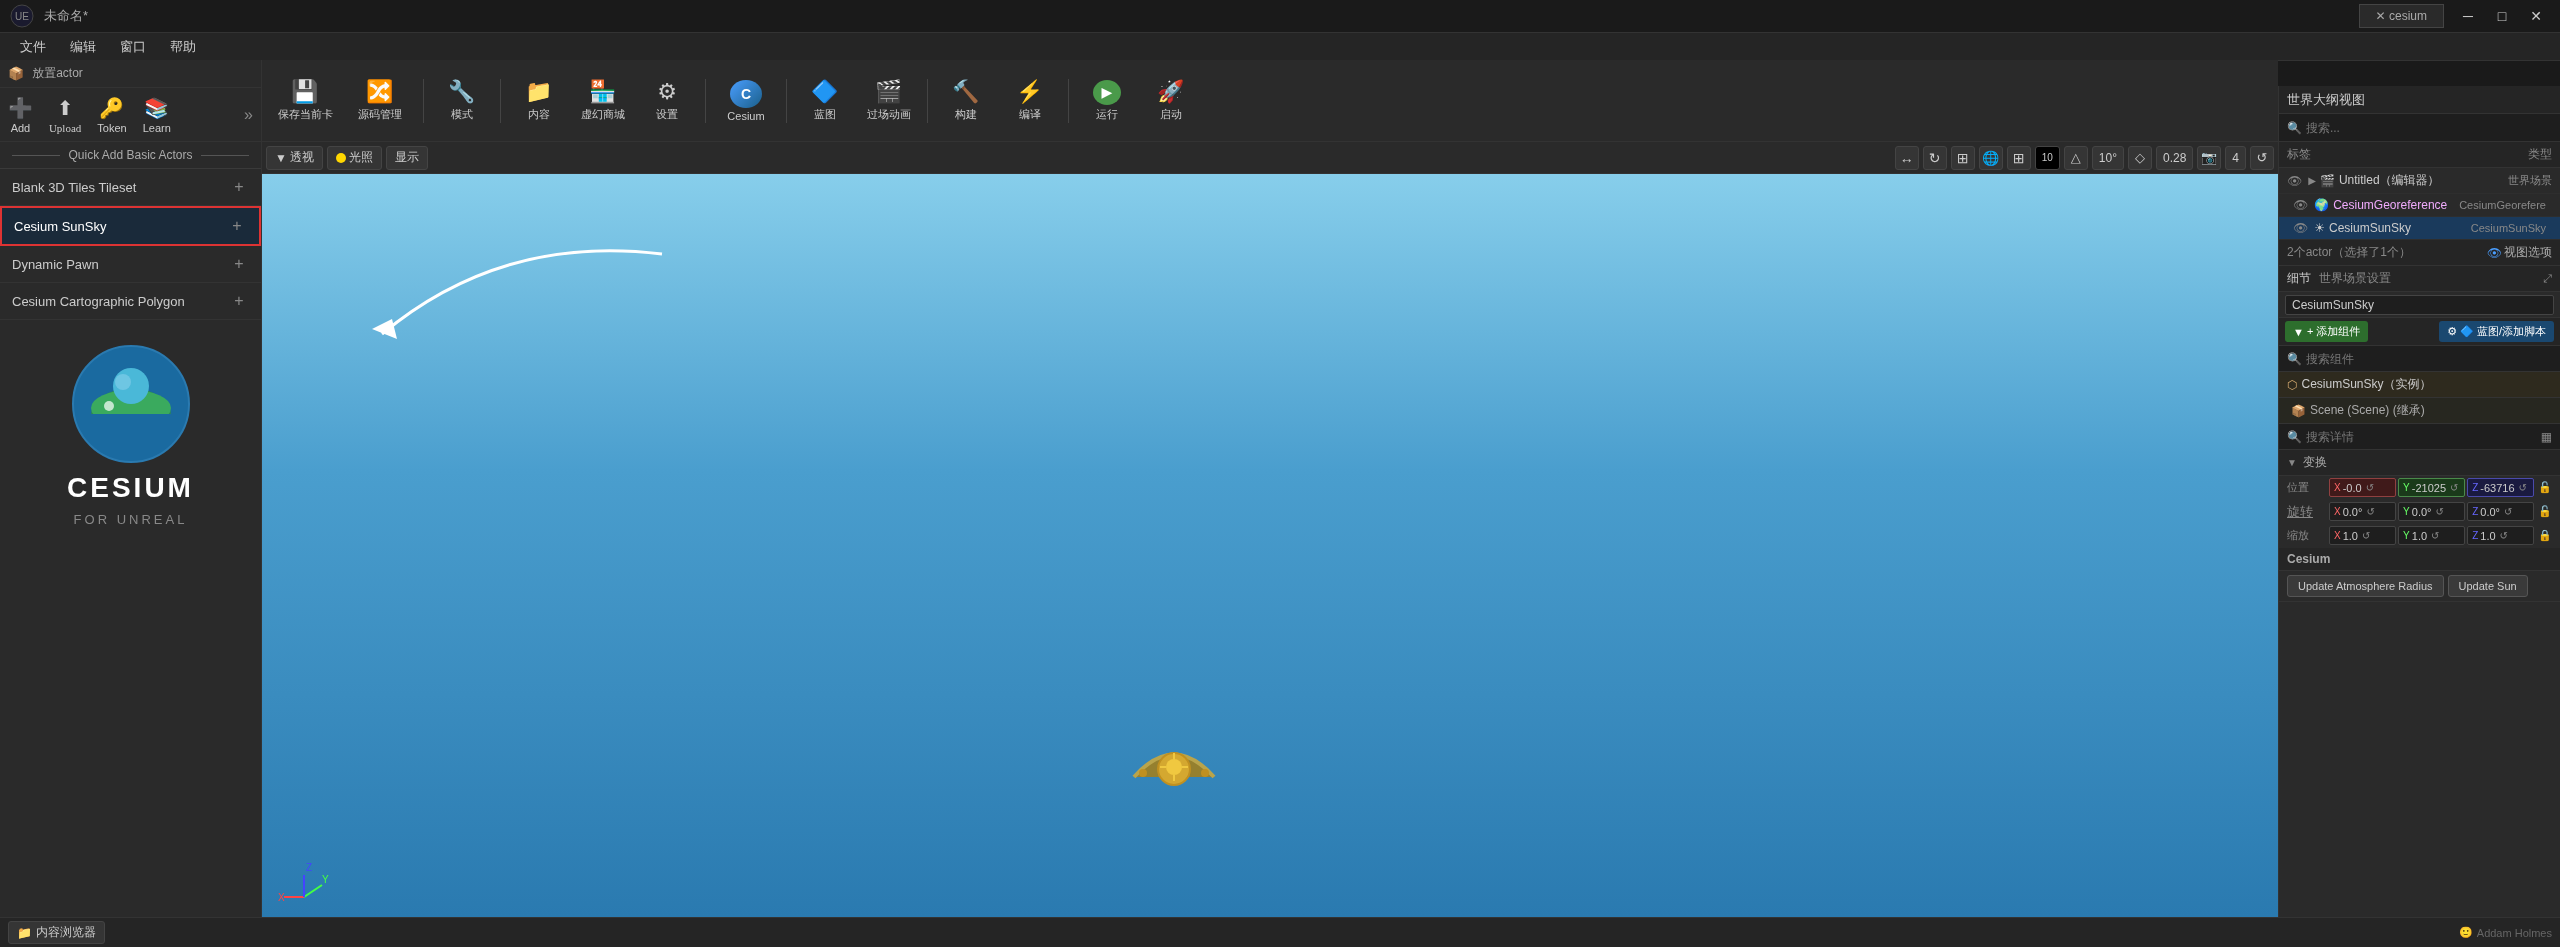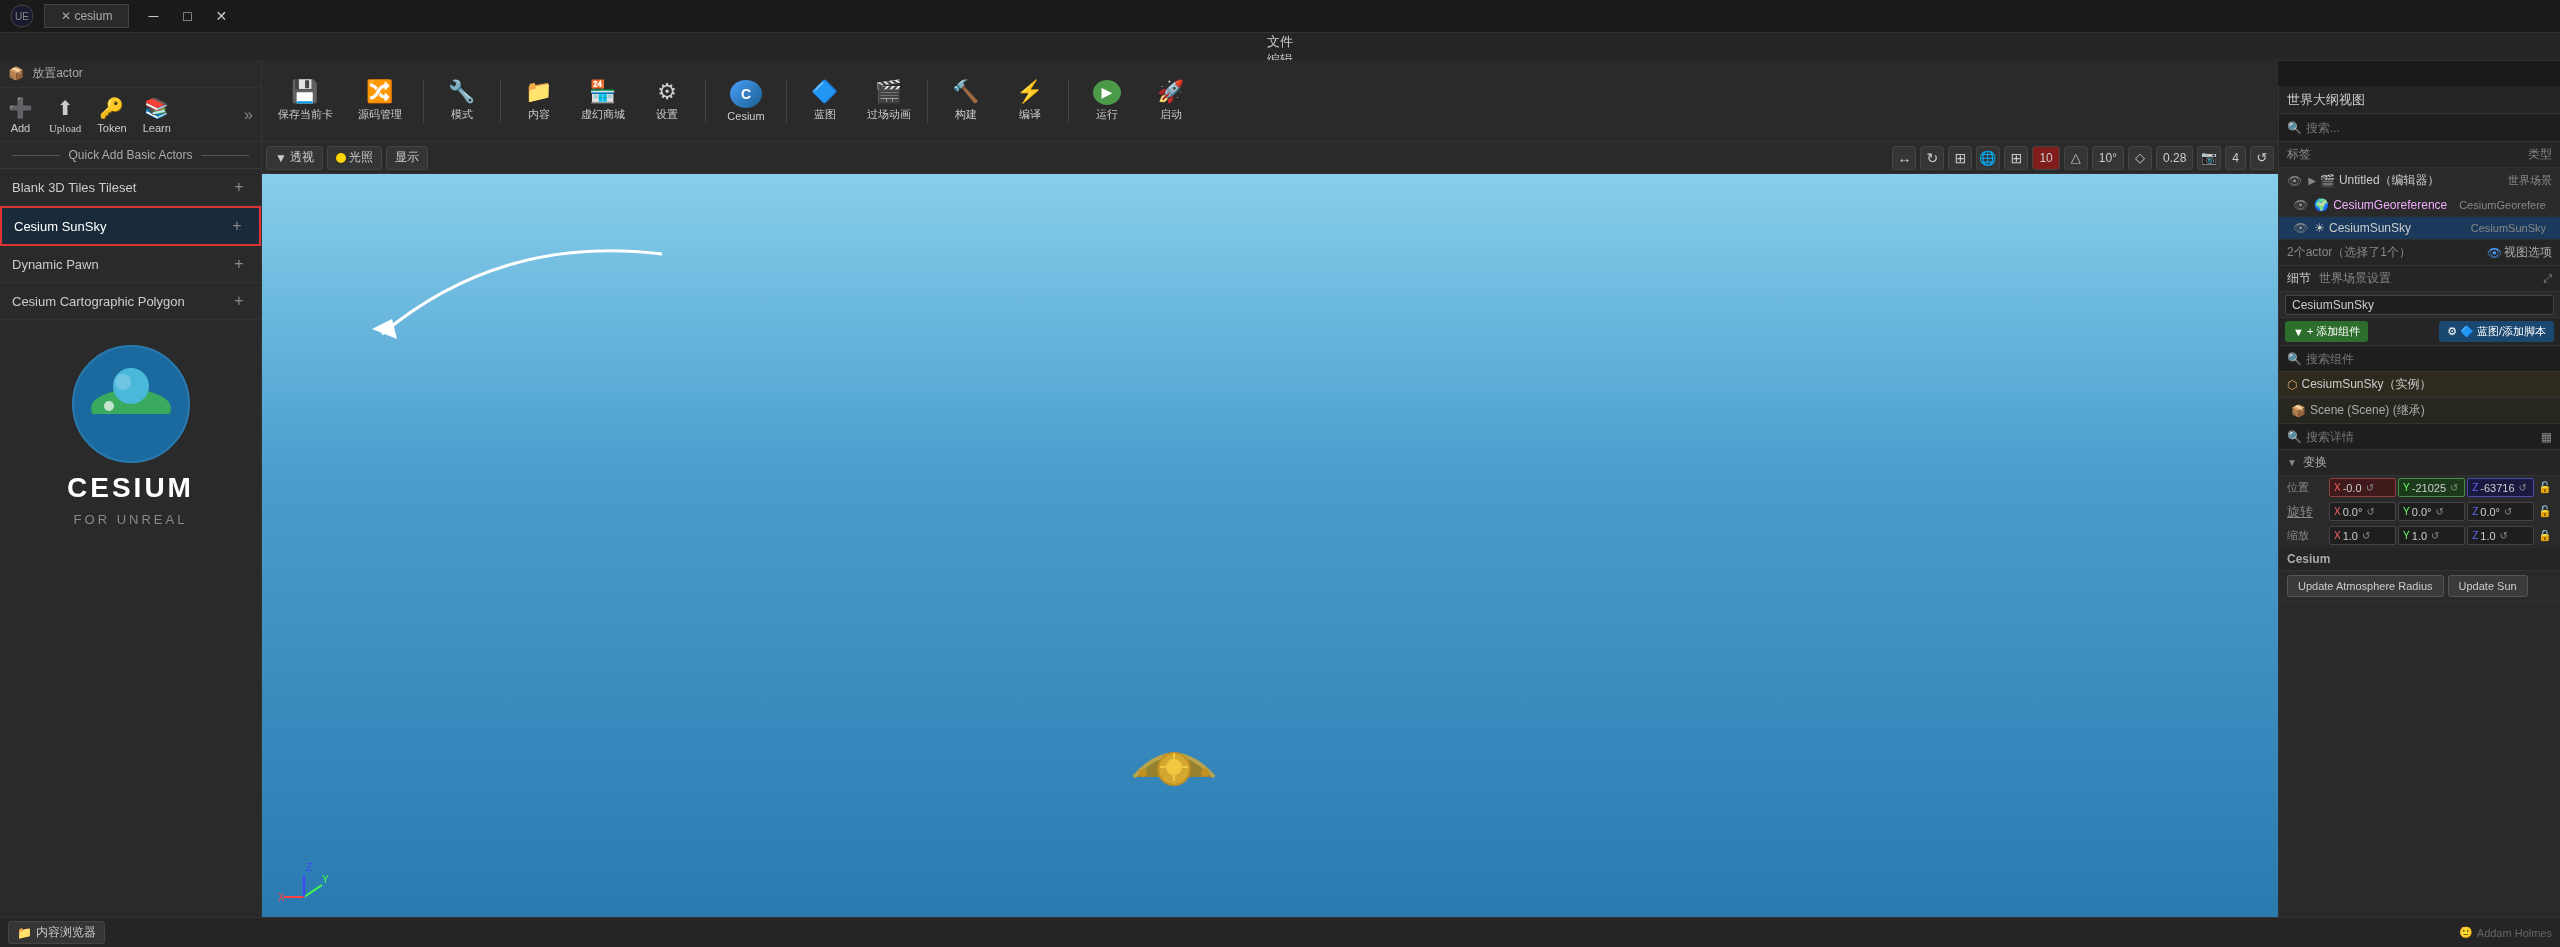--- a/index.html
+++ b/index.html
@@ -24,21 +24,20 @@
     }
 
     
     #menubar {
       height: 28px;
       background: #252525;
       display: flex;
       align-items: center;
       padding: 0 8px;
       border-bottom: 1px solid #333;
-      flex-direction: column;
     }
     #menubar span {
       padding: 0 10px;
       height: 100%;
       display: flex;
       align-items: center;
       font-size: 13px;
       color: #ccc;
       cursor: pointer;
     }
@@ -166,20 +165,21 @@
 </head>
 <body>
 
 <div id="titlebar">
   <div style="width:28px;height:28px;margin-right:8px;display:flex;align-items:center;justify-content:center;">
     <svg width="24" height="24" viewBox="0 0 24 24">
       <circle cx="12" cy="12" r="11" fill="#1a1a2e" stroke="#444" stroke-width="1"></circle>
       <text x="12" y="16" text-anchor="middle" fill="#888" font-size="10" font-family="Arial">UE</text>
     </svg>
   </div>
+  <span style="color:#aaa;font-size:13px;flex:1;">未命名*</span>
   <div style="background:#2a2a2a;border:1px solid #444;padding:4px 16px;font-size:12px;color:#aaa;margin-right:8px;cursor:pointer;">
     <span>✕  cesium</span>
   </div>
   <div style="display:flex;gap:2px;">
     <span style="width:32px;height:28px;display:flex;align-items:center;justify-content:center;cursor:pointer;color:#ccc;font-size:14px;">─</span>
     <span style="width:32px;height:28px;display:flex;align-items:center;justify-content:center;cursor:pointer;color:#ccc;font-size:14px;">□</span>
     <span style="width:32px;height:28px;display:flex;align-items:center;justify-content:center;cursor:pointer;color:#ccc;font-size:14px;">✕</span>
   </div>
 </div>
 
@@ -334,21 +334,21 @@
   <div style="display:flex;align-items:center;gap:3px;padding:3px 8px;border-radius:3px;cursor:pointer;font-size:12px;color:#ccc;background:#353535;border:1px solid #444;height:24px;">
     <span>显示</span>
   </div>
 
   <div style="margin-left:auto;display:flex;align-items:center;gap:4px;">
     <div style="background:#353535;border:1px solid #444;border-radius:3px;width:24px;height:24px;display:flex;align-items:center;justify-content:center;font-size:14px;cursor:pointer;">↔</div>
     <div style="background:#353535;border:1px solid #444;border-radius:3px;width:24px;height:24px;display:flex;align-items:center;justify-content:center;font-size:14px;cursor:pointer;">↻</div>
     <div style="background:#353535;border:1px solid #444;border-radius:3px;width:24px;height:24px;display:flex;align-items:center;justify-content:center;font-size:14px;cursor:pointer;">⊞</div>
     <div style="background:#353535;border:1px solid #444;border-radius:3px;width:24px;height:24px;display:flex;align-items:center;justify-content:center;font-size:14px;cursor:pointer;">🌐</div>
     <div style="background:#353535;border:1px solid #444;border-radius:3px;width:24px;height:24px;display:flex;align-items:center;justify-content:center;font-size:14px;cursor:pointer;">⊞</div>
-    <div style="background:#7f1d1d;border:1px solid #444;border-radius:3px;padding:0 6px;height:24px;display:flex;align-items:center;font-size:12px;color:#ccc;cursor:pointer;">10</div>
+    <div style="background:#000000;border:1px solid #444;border-radius:3px;padding:0 6px;height:24px;display:flex;align-items:center;font-size:10px;color:#ccc;cursor:pointer;">10</div>
     <div style="background:#353535;border:1px solid #444;border-radius:3px;width:24px;height:24px;display:flex;align-items:center;justify-content:center;font-size:13px;cursor:pointer;">△</div>
     <div style="background:#353535;border:1px solid #444;border-radius:3px;padding:0 6px;height:24px;display:flex;align-items:center;font-size:12px;color:#ccc;cursor:pointer;">10°</div>
     <div style="background:#353535;border:1px solid #444;border-radius:3px;width:24px;height:24px;display:flex;align-items:center;justify-content:center;font-size:13px;cursor:pointer;">◇</div>
     <div style="background:#353535;border:1px solid #444;border-radius:3px;padding:0 6px;height:24px;display:flex;align-items:center;font-size:12px;color:#ccc;cursor:pointer;">0.28</div>
     <div style="background:#353535;border:1px solid #444;border-radius:3px;width:24px;height:24px;display:flex;align-items:center;justify-content:center;font-size:13px;cursor:pointer;">📷</div>
     <div style="background:#353535;border:1px solid #444;border-radius:3px;padding:0 6px;height:24px;display:flex;align-items:center;font-size:12px;color:#ccc;cursor:pointer;">4</div>
     <div style="background:#353535;border:1px solid #444;border-radius:3px;width:24px;height:24px;display:flex;align-items:center;justify-content:center;font-size:13px;cursor:pointer;">↺</div>
   </div>
 </div>
 

